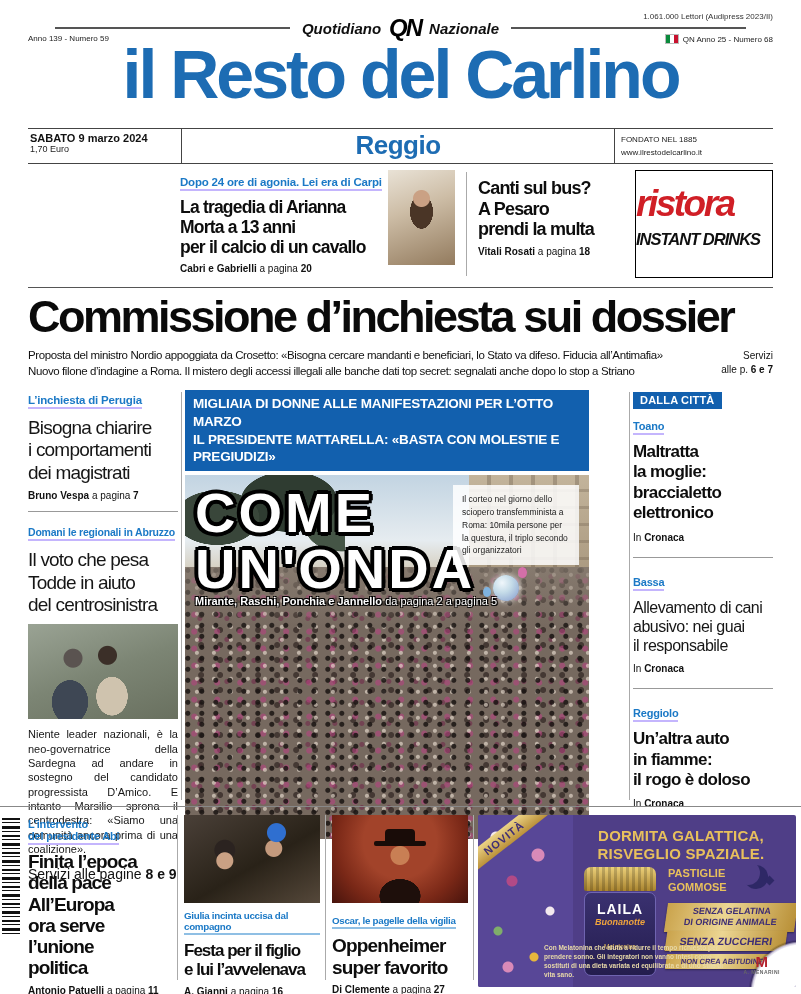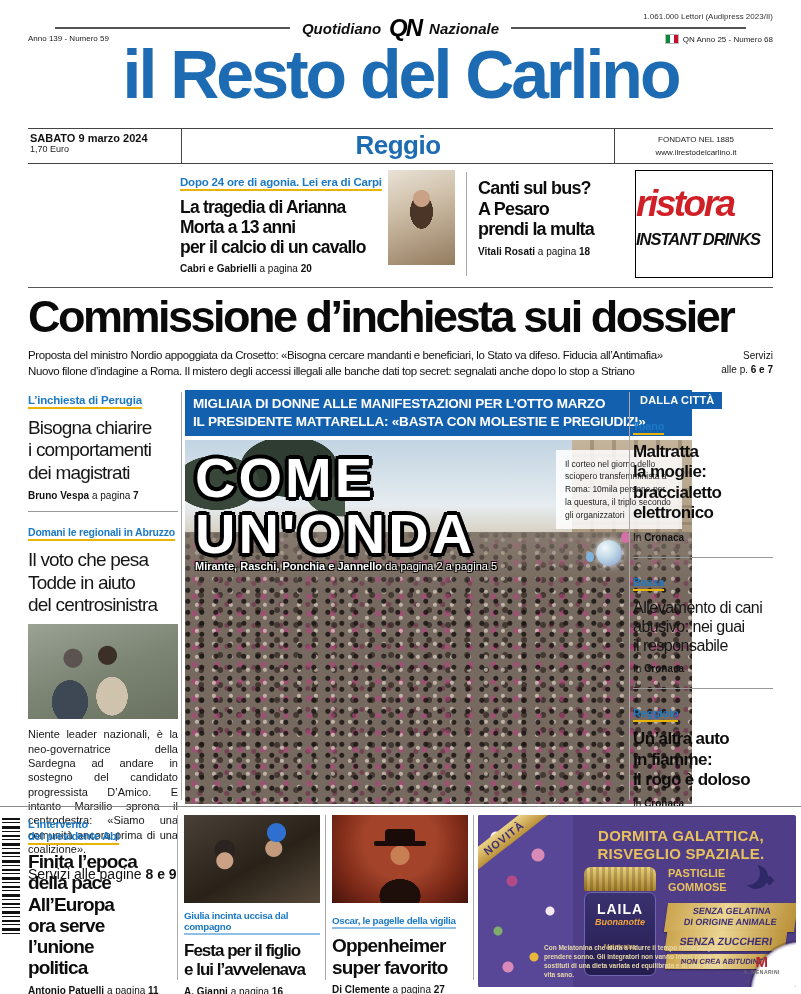--- a/index.html
+++ b/index.html
@@ -26,35 +26,35 @@
             font-size:68px;font-weight:bold;letter-spacing:-3px;color:#1d6cb3;line-height:1;}
 
   
   .dateline{position:absolute;top:128px;left:28px;right:28px;height:34px;
             border-top:1px solid #444;border-bottom:1px solid #444;display:flex;}
   .dl-left{width:145px;border-right:1px solid #444;padding:3px 6px 0 2px;}
   .dl-date{font-size:11px;font-weight:bold;}
   .dl-price{font-size:9px;color:#222;}
   .dl-center{flex:1;text-align:center;}
   .dl-edition{font-size:26px;font-weight:bold;color:#1d6cb3;line-height:33px;letter-spacing:-0.5px;}
-  .dl-right{width:150px;border-left:1px solid #444;text-align:center;font-size:8px;
+  .dl-right{width:150px;border-left:1px solid #444;text-align:left;font-size:8px;
             padding:5px 2px 0 6px;line-height:1.6;color:#222;}
 
   
   .ad-crastan{position:absolute;top:170px;left:28px;width:142px;height:108px;border:1px solid #000;
               text-align:center;box-sizing:border-box;}
   .cr-oval{width:122px;height:50px;margin:6px auto 3px;background:#c8202f;border-radius:50%;
            box-shadow:inset 0 0 0 2px #fff, inset 0 0 0 4px #c8202f;color:#fff;
            display:flex;flex-direction:column;align-items:center;justify-content:center;}
   .cr-brand{font-weight:bold;font-style:italic;font-size:21px;letter-spacing:-1px;line-height:1;}
   .cr-year{font-size:7px;letter-spacing:1px;}
   .cr-claim{font-style:italic;font-weight:bold;font-size:19px;line-height:1.05;letter-spacing:-1px;color:#0d0d0d;}
 
   .kicker{display:inline-block;color:#1b79c6;font-weight:bold;font-size:11.5px;letter-spacing:-0.2px;
-          border-bottom:2px solid #eab308;padding-bottom:1px;}
+          border-bottom:2px solid #c4b5fd;padding-bottom:1px;}
   .byline{font-size:10px;color:#111;margin-top:6px;}
   .story-t1{position:absolute;top:172px;left:180px;width:208px;}
   .story-t1 .hl{font-size:17.5px;font-weight:bold;letter-spacing:-0.8px;line-height:1.15;margin-top:6px;color:#0d0d0d;}
   .photo-arianna{position:absolute;top:170px;left:388px;width:67px;height:95px;
       background:
         radial-gradient(circle at 50% 30%, #caa184 8px, transparent 9px),
         radial-gradient(ellipse 19px 28px at 50% 44%, #4a3526 60%, transparent 61%),
         linear-gradient(160deg,#e9e2d6 0%,#cdbda6 40%,#937b5e 100%);}
   .vrule{position:absolute;width:1px;background:#aaa;}
   .story-t2{position:absolute;top:172px;left:478px;width:150px;}
@@ -80,21 +80,21 @@
   .photo-hug{width:150px;height:95px;margin:8px 0 8px;
       background:
         radial-gradient(circle at 30% 36%, #5a5350 9px, transparent 10px),
         radial-gradient(circle at 53% 33%, #3b2f28 9px, transparent 10px),
         radial-gradient(ellipse 26px 32px at 56% 76%, #cfc3ae 60%, transparent 61%),
         radial-gradient(ellipse 30px 36px at 28% 82%, #3e4754 60%, transparent 61%),
         linear-gradient(160deg,#9aa394 0%,#7c8574 50%,#69705f 100%);}
   .leftcol .body{font-size:11px;line-height:1.3;text-align:justify;color:#161616;}
   .serv{font-size:14px;margin-top:10px;}
 
-  .centercol{position:absolute;top:390px;left:185px;width:507px;}
+  .centercol{position:absolute;top:390px;left:185px;width:404px;}
   .banner{background:#1260ae;color:#fff;font-weight:bold;font-size:13.5px;line-height:1.32;
           padding:5px 8px;letter-spacing:-0.2px;}
   .mainphoto{position:relative;height:364px;margin-top:4px;overflow:hidden;
       background:linear-gradient(180deg,#c2d4e2 0%,#e6ecf0 18%,#d8d3c6 25%,#bdb2a2 29%,#a79a88 32%);}
   .trees{position:absolute;left:0;top:0;width:160px;height:95px;
       background:
         radial-gradient(ellipse 70px 45px at 20% 45%, #39463a 60%, transparent 61%),
         radial-gradient(ellipse 80px 50px at 65% 28%, #2f3c31 60%, transparent 61%),
         radial-gradient(ellipse 60px 40px at 98% 55%, #455546 60%, transparent 61%);}
   .bldg{position:absolute;right:0;top:0;width:120px;height:108px;

